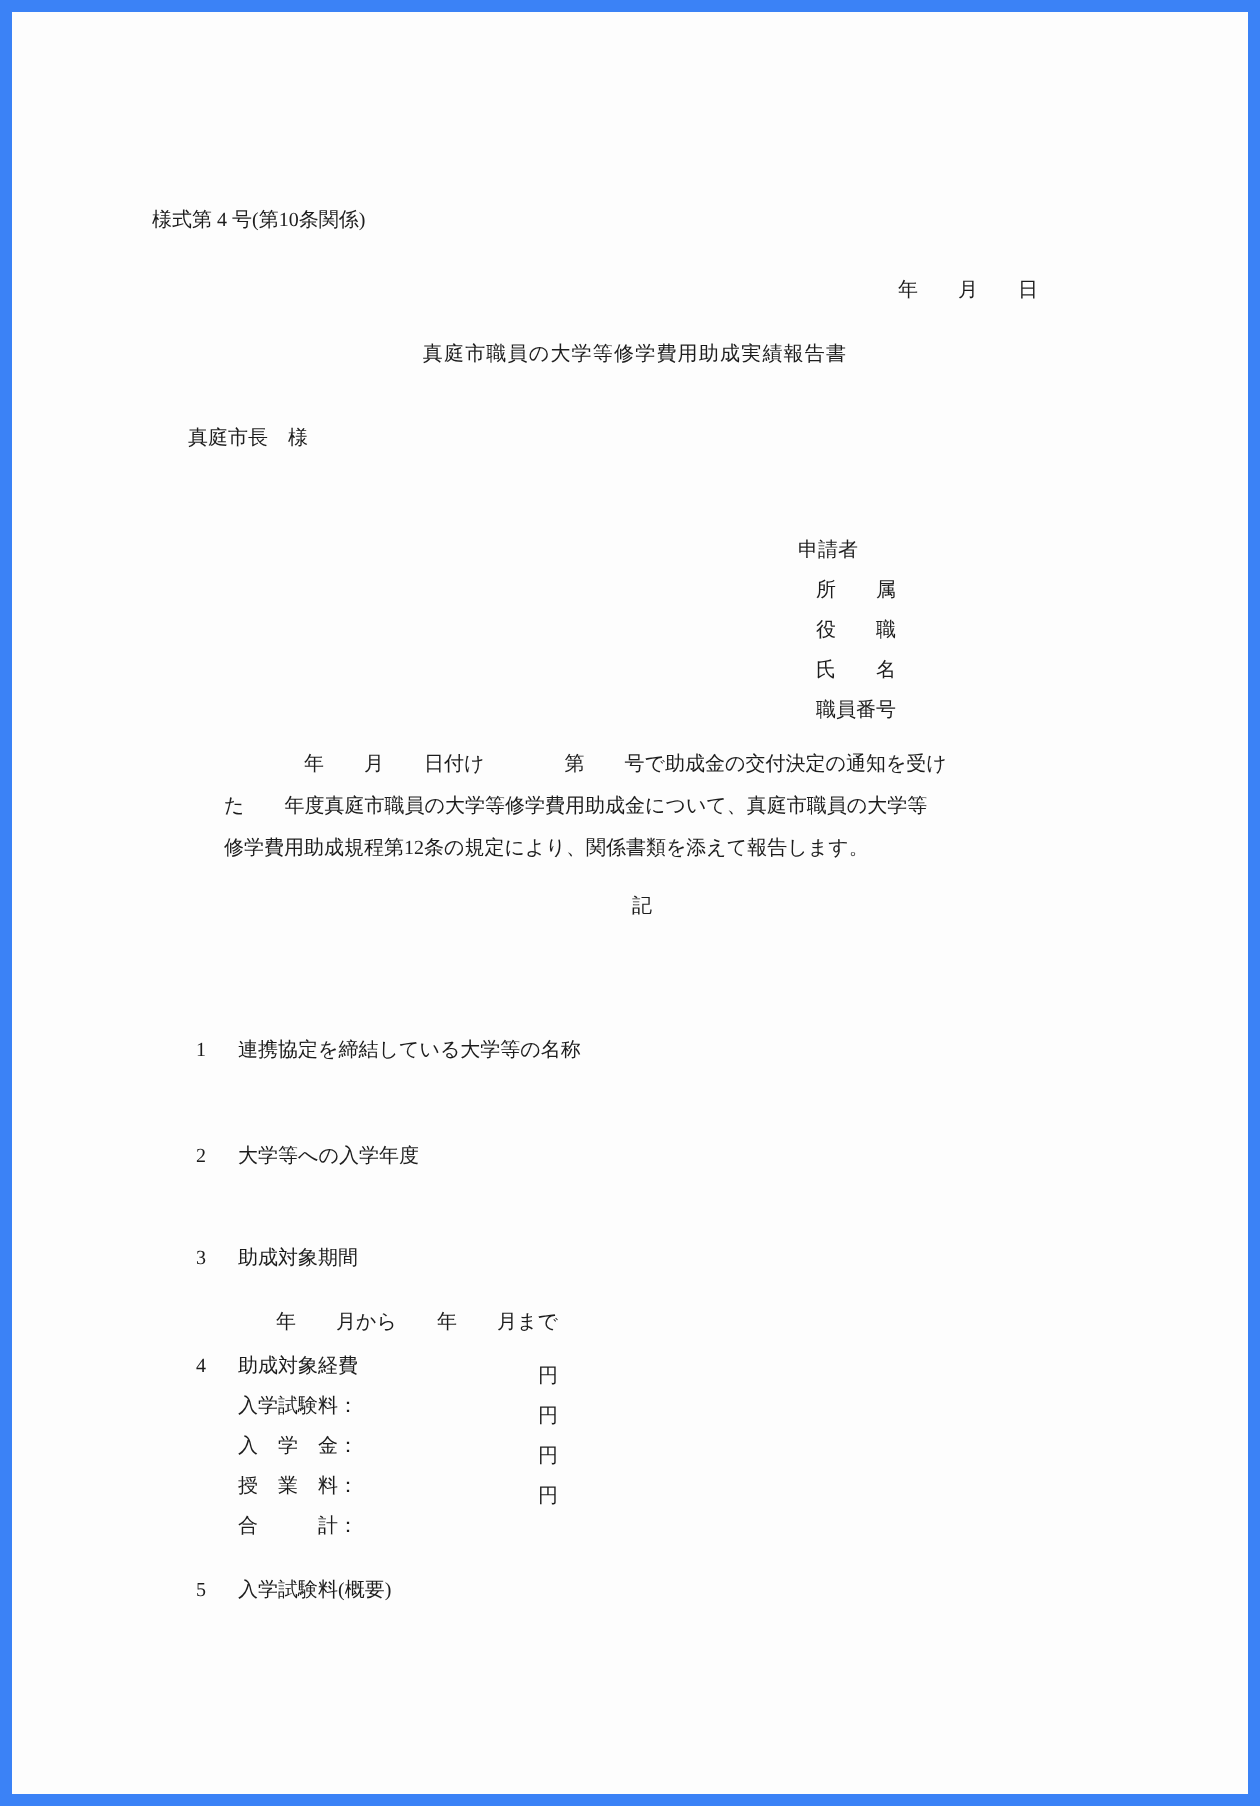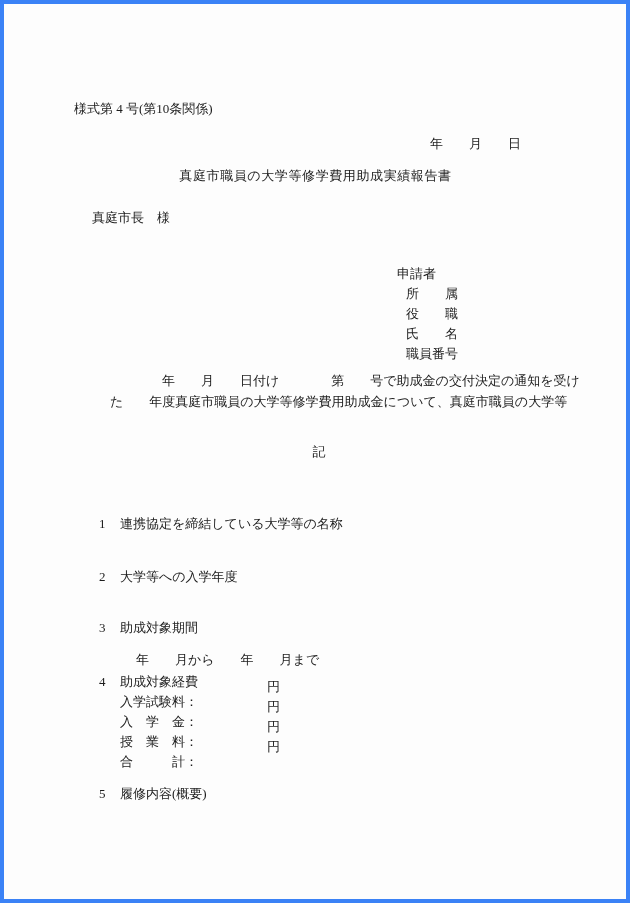--- a/index.html
+++ b/index.html
@@ -6,23 +6,23 @@
     margin: 0;
     padding: 0;
     background: #ffffff;
   }
   .page {
     position: relative;
     width: 630px;
     height: 903px;
     background: #fdfdfd;
     box-sizing: border-box;
-    border: 4px solid #3b82f6;
+    border: 6px solid #3b82f6;
     font-family: "Liberation Serif", "DejaVu Serif", serif;
-    font-size: 13px;
+    font-size: 10px;
     color: #1c1c1c;
     overflow: hidden;
   }
   .line {
     position: absolute;
     white-space: pre;
     line-height: 15px;
   }
   .form-number { left: 70px; top: 97px; }
   .date-line   { right: 105px; top: 132px; font-family: Liberation Serif, serif; }
@@ -65,20 +65,21 @@
       <div class="row">所　　属</div>
       <div class="row">役　　職</div>
       <div class="row">氏　　名</div>
       <div class="row">職員番号</div>
     </div>
   </div>
 
   <div class="paragraph">
     <div class="row">　　　　年　　月　　日付け　　　　第　　号で助成金の交付決定の通知を受け</div>
     <div class="row">た　　年度真庭市職員の大学等修学費用助成金について、真庭市職員の大学等</div>
+    <div class="row">修学費用助成規程第12条の規定により、関係書類を添えて報告します。</div>
   </div>
 
   <div class="line ki">記</div>
 
   <div class="item" style="top:497px">
     <span class="num">1</span><span>連携協定を締結している大学等の名称</span>
   </div>
 
   <div class="item" style="top:550px">
     <span class="num">2</span><span>大学等への入学年度</span>
@@ -104,16 +105,16 @@
   <div class="expense" style="top:715px">
     <span>授　業　料：</span>
     <span class="yen">円</span>
   </div>
   <div class="expense" style="top:735px">
     <span>合　　　計：</span>
     <span class="yen">円</span>
   </div>
 
   <div class="item" style="top:767px">
-    <span class="num">5</span><span>履修内容(概要)</span>
+    <span class="num">5</span><span>入学試験料(概要)</span>
   </div>
 
 </div>
 
 </body></html>

